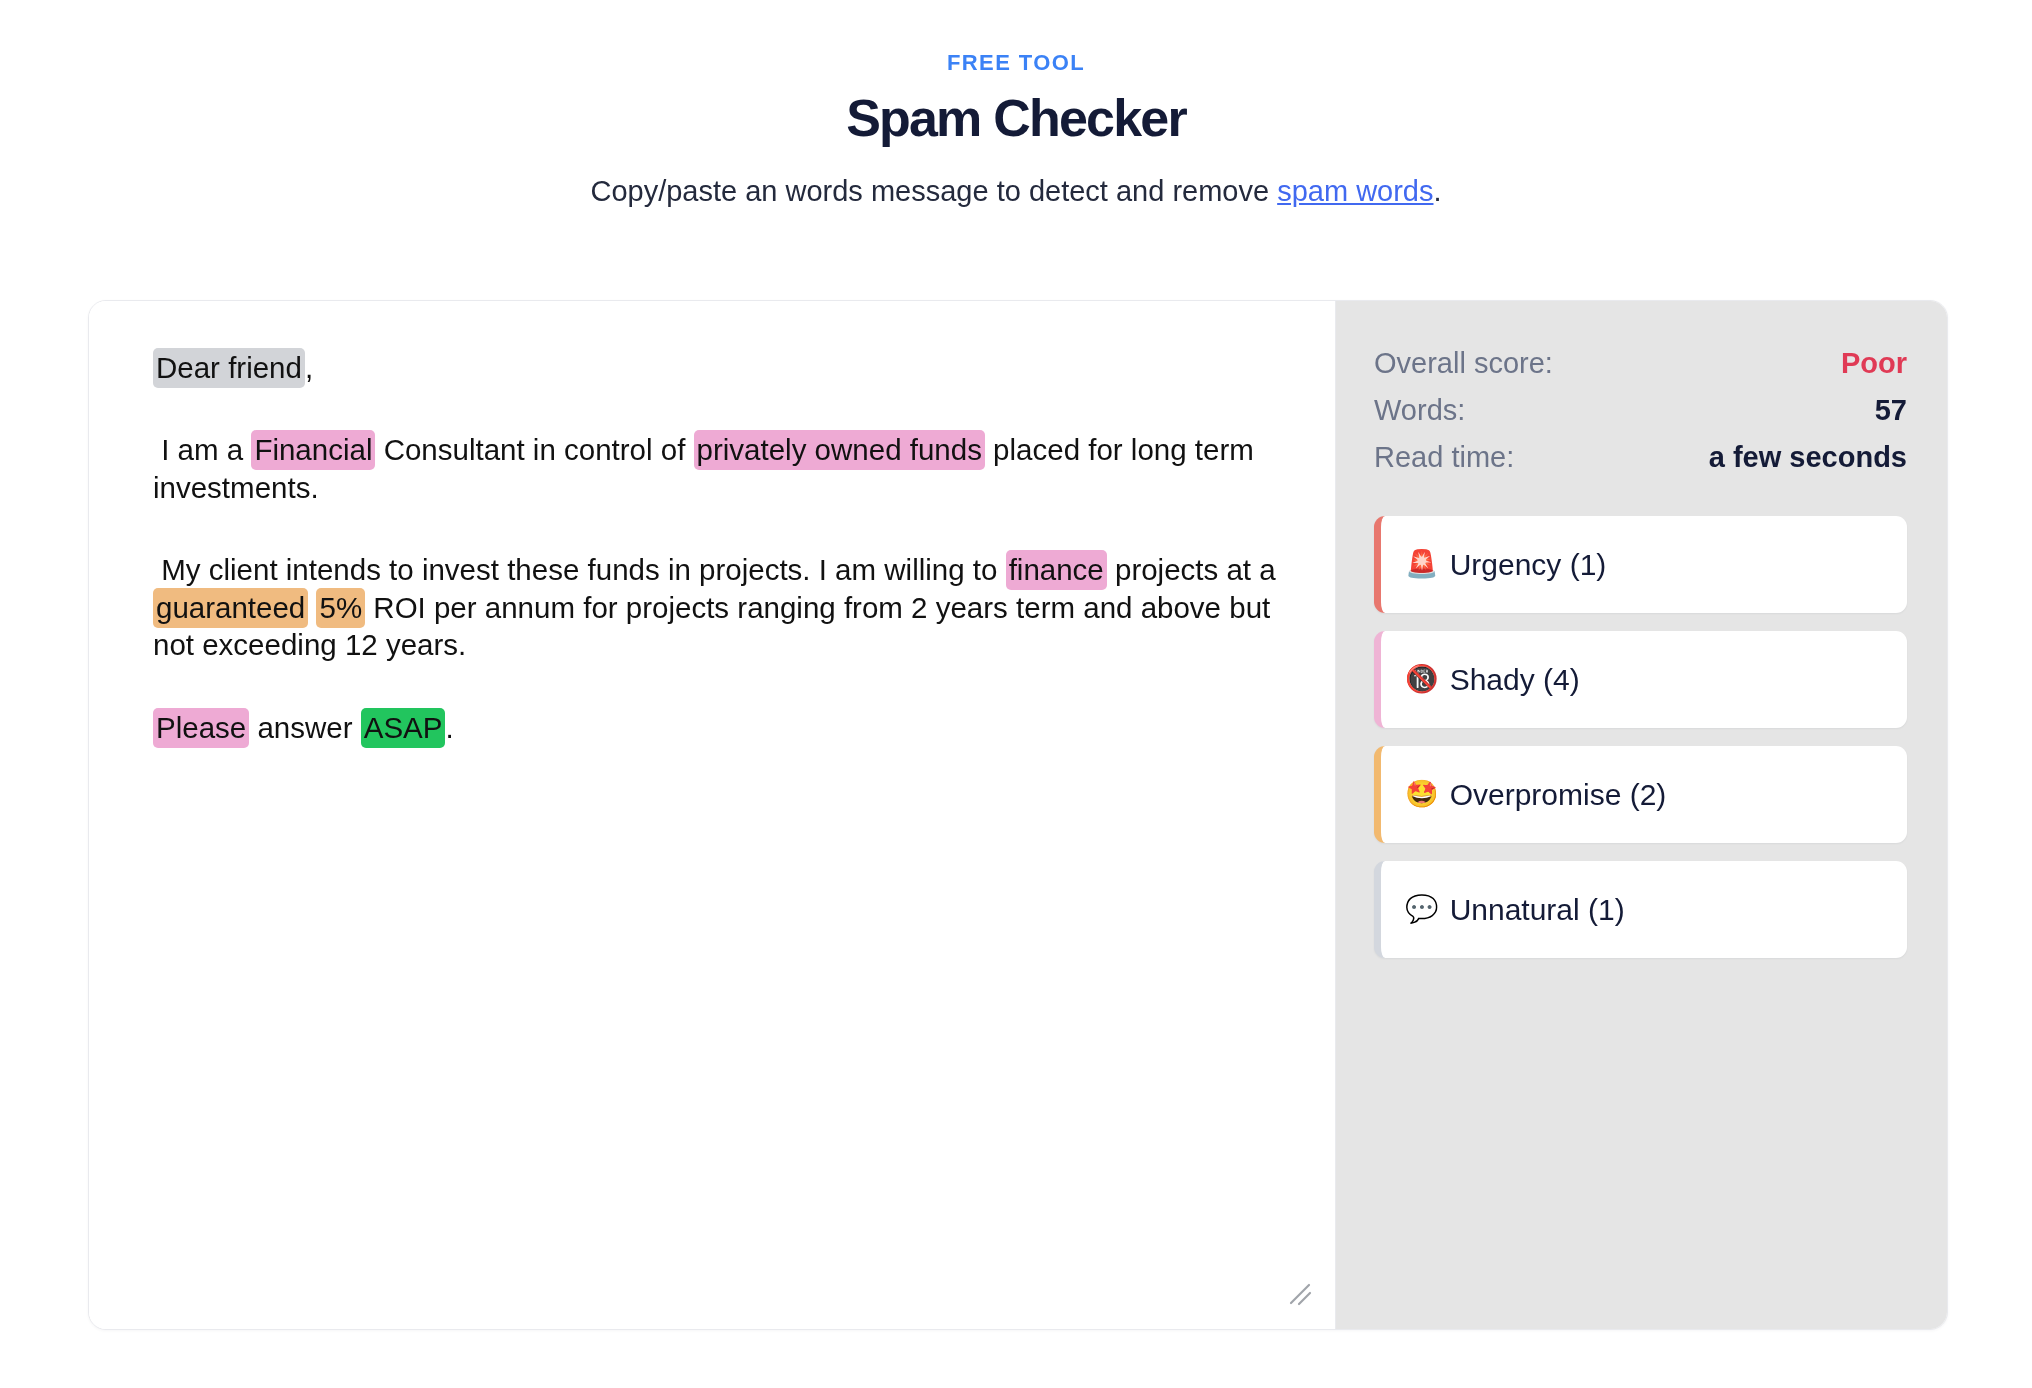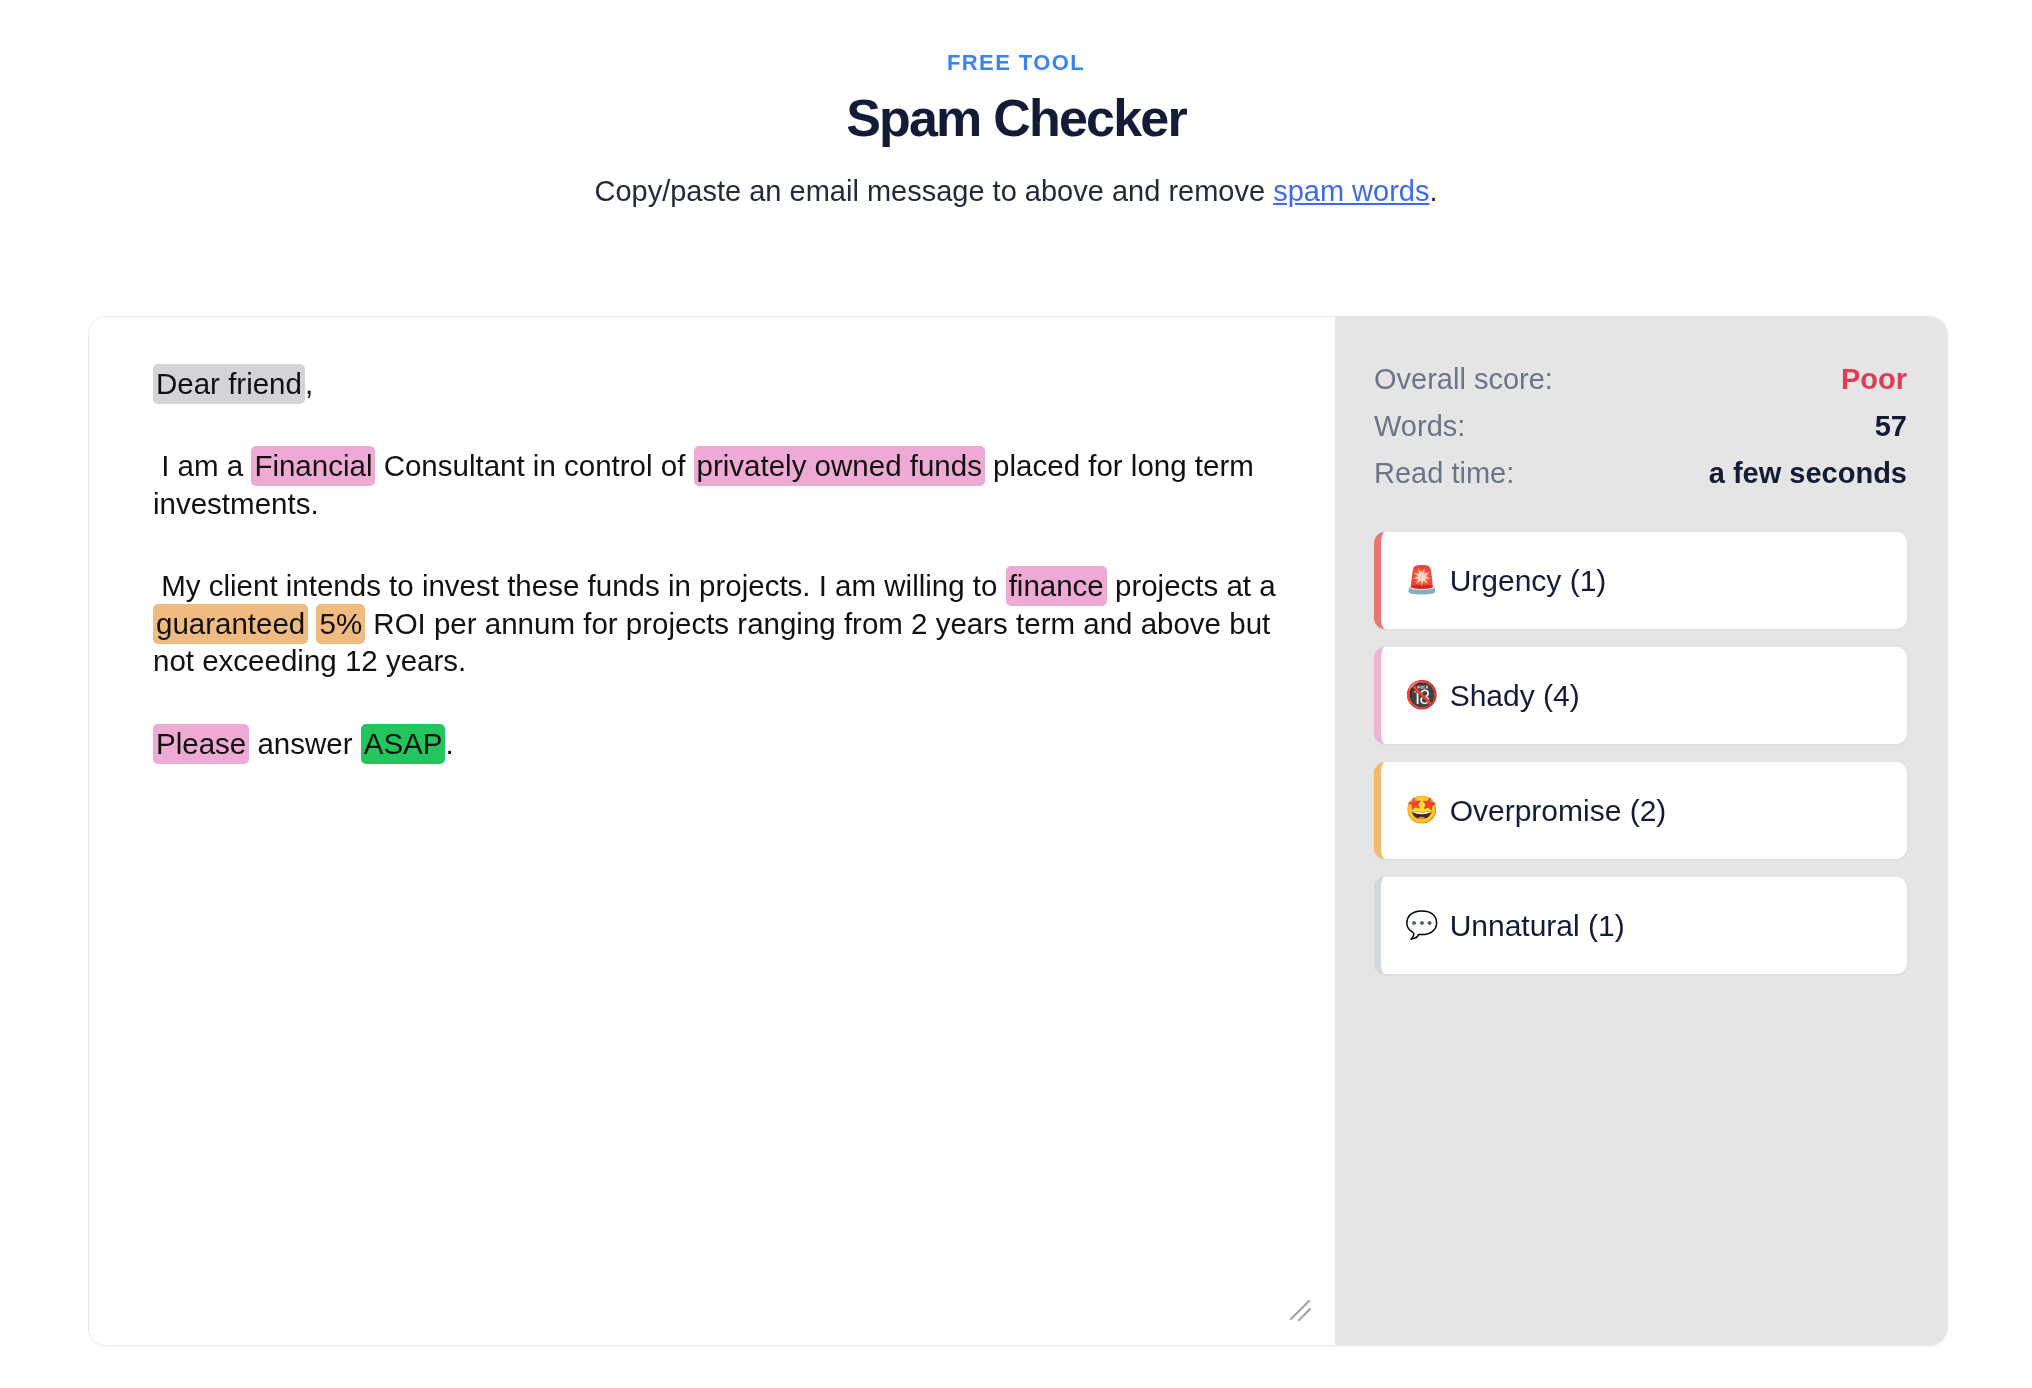--- a/index.html
+++ b/index.html
@@ -42,21 +42,21 @@
     color: #242a3d;
     margin: 28px 0 0 0;
     font-weight: 400;
   }
   .subtitle .link { color: #4169f0; }
 
   
   .tool {
     position: absolute;
     left: 88px;
-    top: 316px;
+    top: 300px;
     width: 1860px;
     height: 1030px;
     background: #ffffff;
     border: 1px solid #e9eaee;
     border-radius: 18px;
     box-shadow: 0 1px 3px rgba(20,27,55,.04);
     display: flex;
     overflow: hidden;
   }
 
@@ -138,21 +138,21 @@
 </style>
 </head>
 <body>
 
 <div class="page">
 
   <div class="header">
     <div class="eyebrow">FREE TOOL</div>
     <h1 class="title">Spam Checker</h1>
     <p class="subtitle">
-      <span>Copy/paste an email message to above and remove </span><a class="link" href="#">spam words</a><span>.</span>
+      <span>Copy/paste an words message to detect and remove </span><a class="link" href="#">spam words</a><span>.</span>
     </p>
   </div>
 
   <div class="tool">
 
     <div class="editor">
       <div class="email-body" id="email-body"><p><mark class="hl-neutral">Dear friend</mark><span>,</span></p><p><span> I am a </span><mark class="hl-pink">Financial</mark><span> Consultant in control of </span><mark class="hl-pink">privately owned funds</mark><span> placed for long term investments.</span></p><p><span> My client intends to invest these funds in projects. I am willing to </span><mark class="hl-pink">finance</mark><span> projects at a </span><mark class="hl-orange">guaranteed</mark><span> </span><mark class="hl-orange">5%</mark><span> ROI per annum for projects ranging from 2 years term and above but not exceeding 12 years.</span></p><p><mark class="hl-pink">Please</mark><span> answer </span><mark class="hl-red">ASAP</mark><span>.</span></p></div>
       <span class="resize-grip">
         <svg width="26" height="26" viewBox="0 0 26 26" aria-hidden="true">
           <line x1="4" y1="22" x2="22" y2="4" stroke="#555b66" stroke-width="2.2" stroke-linecap="round"></line>

